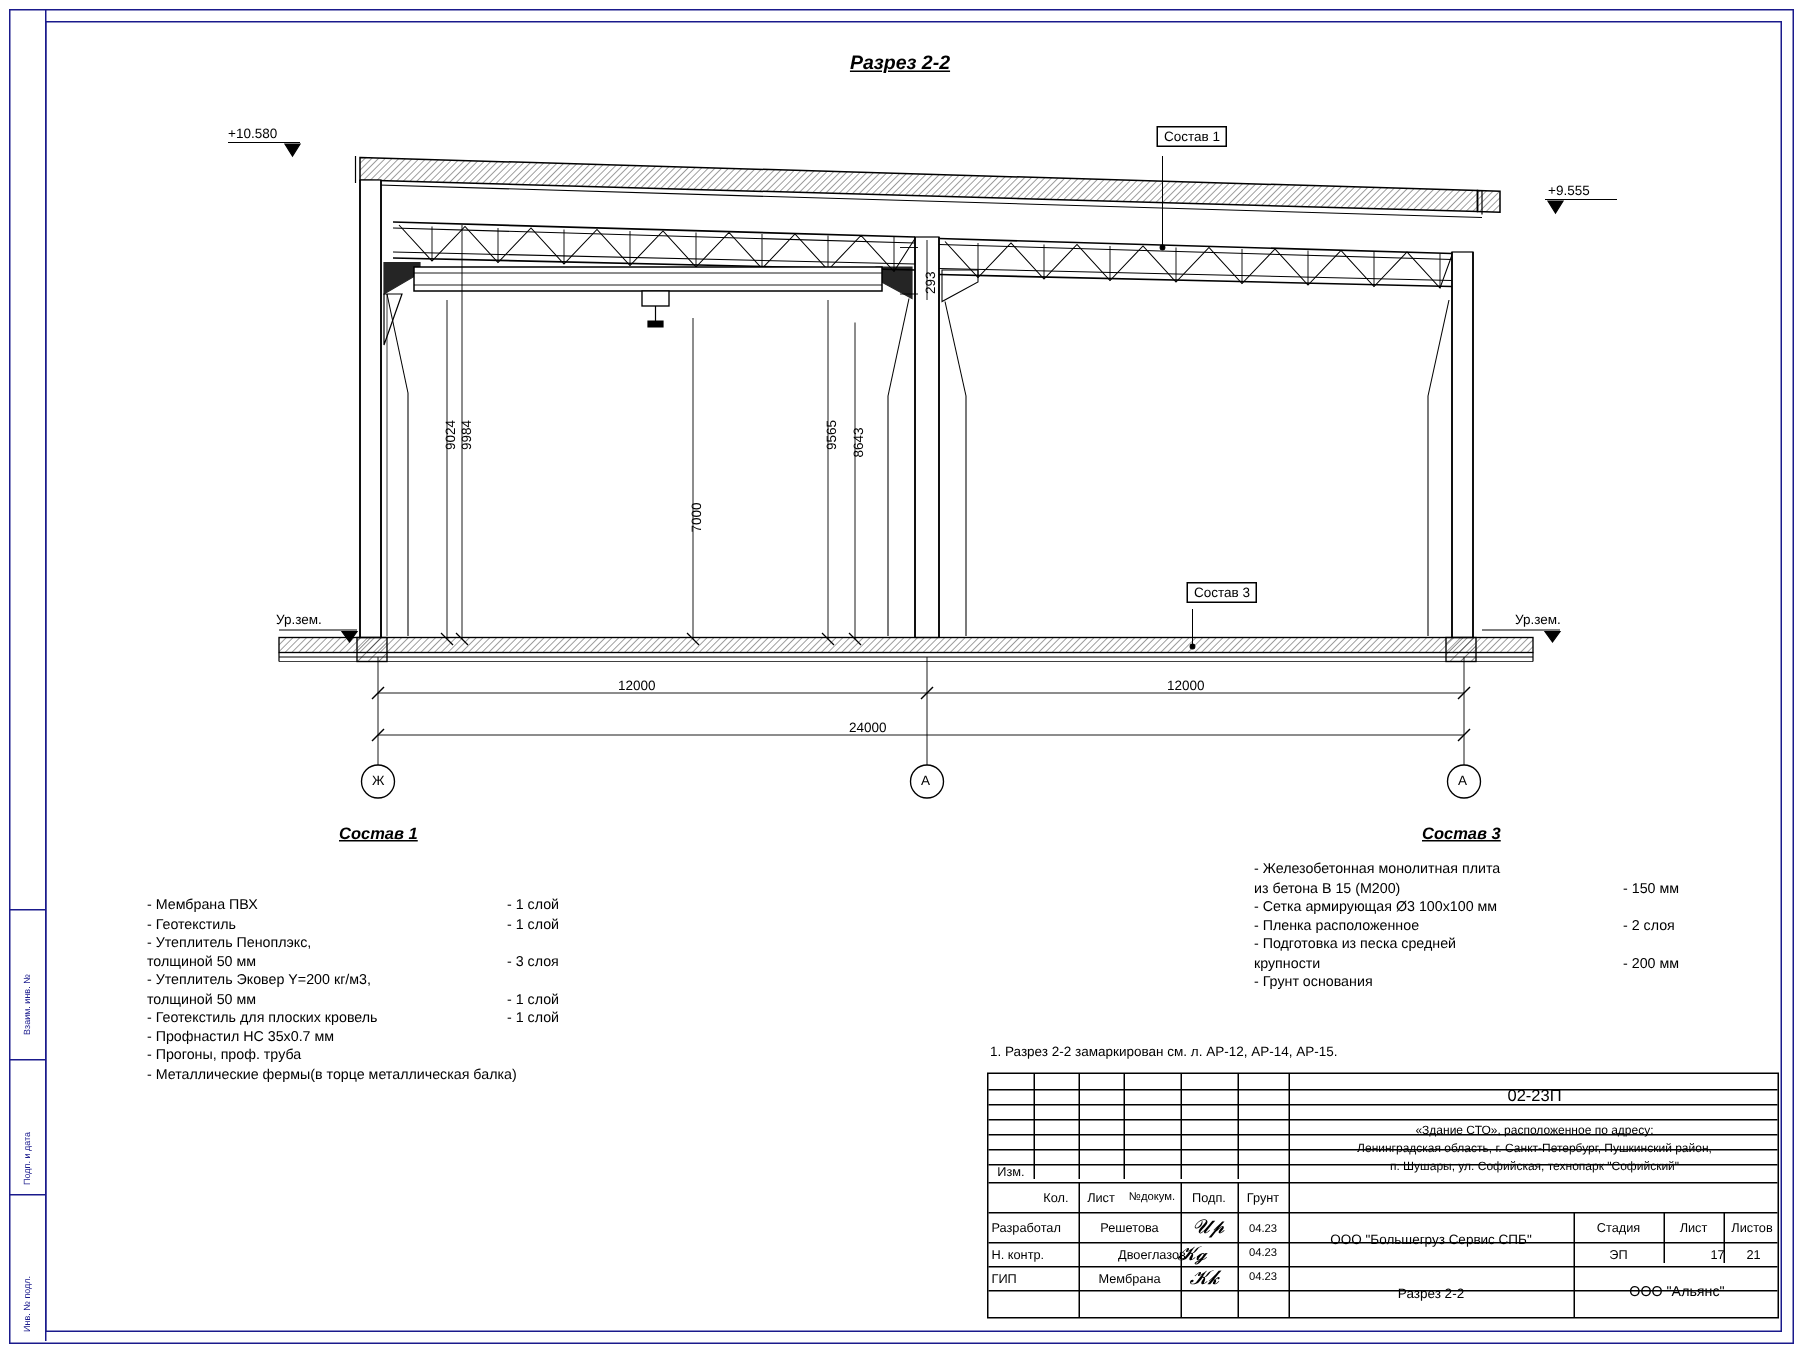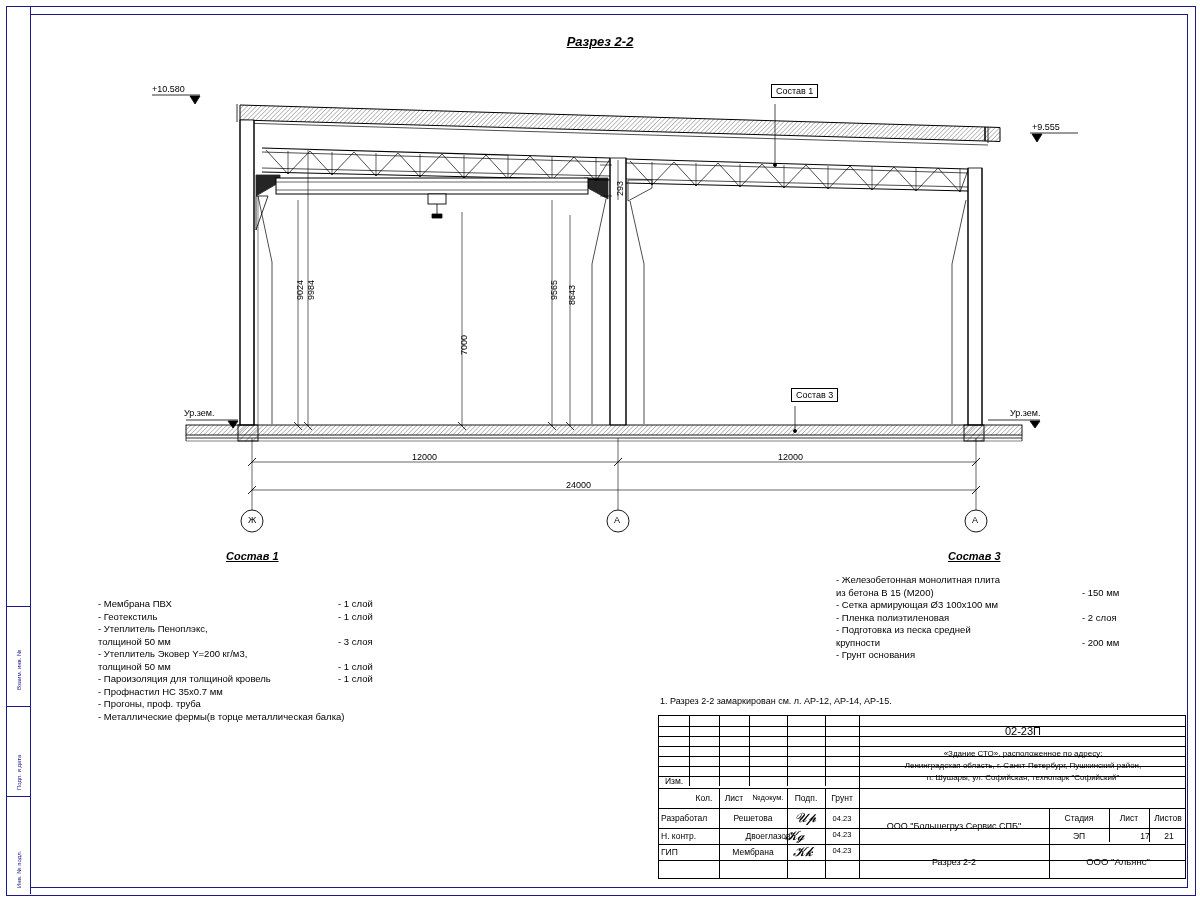--- a/index.html
+++ b/index.html
@@ -243,32 +243,32 @@
   <div class="lbl" style="left:972px;top:515px;">А</div>
 
   <div class="sect-head" style="left:226px;top:550px;">Состав 1</div>
   <div class="spec" style="left:98px;top:598px;width:340px;">
     <div class="row"><span>- Мембрана ПВХ</span><span class="qty" style="left:240px;">- 1 слой</span></div>
     <div class="row"><span>- Геотекстиль</span><span class="qty" style="left:240px;">- 1 слой</span></div>
     <div class="row"><span>- Утеплитель Пеноплэкс,</span><span class="qty" style="left:240px;"></span></div>
     <div class="row"><span>  толщиной 50 мм</span><span class="qty" style="left:240px;">- 3 слоя</span></div>
     <div class="row"><span>- Утеплитель Эковер Y=200 кг/м3,</span><span class="qty" style="left:240px;"></span></div>
     <div class="row"><span>  толщиной 50 мм</span><span class="qty" style="left:240px;">- 1 слой</span></div>
-    <div class="row"><span>- Пароизоляция для толщиной кровель</span><span class="qty" style="left:240px;">- 1 слой</span></div>
+    <div class="row"><span>- Геотекстиль для плоских кровель</span><span class="qty" style="left:240px;">- 1 слой</span></div>
     <div class="row"><span>- Профнастил НС 35х0.7 мм</span></div>
     <div class="row"><span>- Прогоны, проф. труба</span></div>
     <div class="row"><span>- Металлические фермы(в торце металлическая балка)</span></div>
   </div>
 
   <div class="sect-head" style="left:948px;top:550px;">Состав 3</div>
   <div class="spec" style="left:836px;top:574px;width:320px;">
     <div class="row"><span>- Железобетонная  монолитная плита</span><span class="qty" style="left:246px;"></span></div>
     <div class="row"><span>  из бетона В 15 (М200)</span><span class="qty" style="left:246px;">- 150 мм</span></div>
     <div class="row"><span>- Сетка армирующая Ø3 100х100 мм</span><span class="qty" style="left:246px;"></span></div>
-    <div class="row"><span>- Пленка полиэтиленовая</span><span class="qty" style="left:246px;">- 2 слоя</span></div>
+    <div class="row"><span>- Пленка расположенное</span><span class="qty" style="left:246px;">- 2 слоя</span></div>
     <div class="row"><span>- Подготовка из песка средней</span><span class="qty" style="left:246px;"></span></div>
     <div class="row"><span>  крупности</span><span class="qty" style="left:246px;">- 200 мм</span></div>
     <div class="row"><span>- Грунт основания</span></div>
   </div>
 
   <div class="note" style="left:660px;top:696px;">1. Разрез 2-2 замаркирован см. л. АР-12, АР-14, АР-15.</div>
 
   <div class="stamp" style="left:658px;top:715px;width:528px;height:164px;">
 
     <div class="h" style="top:10px;"></div>

